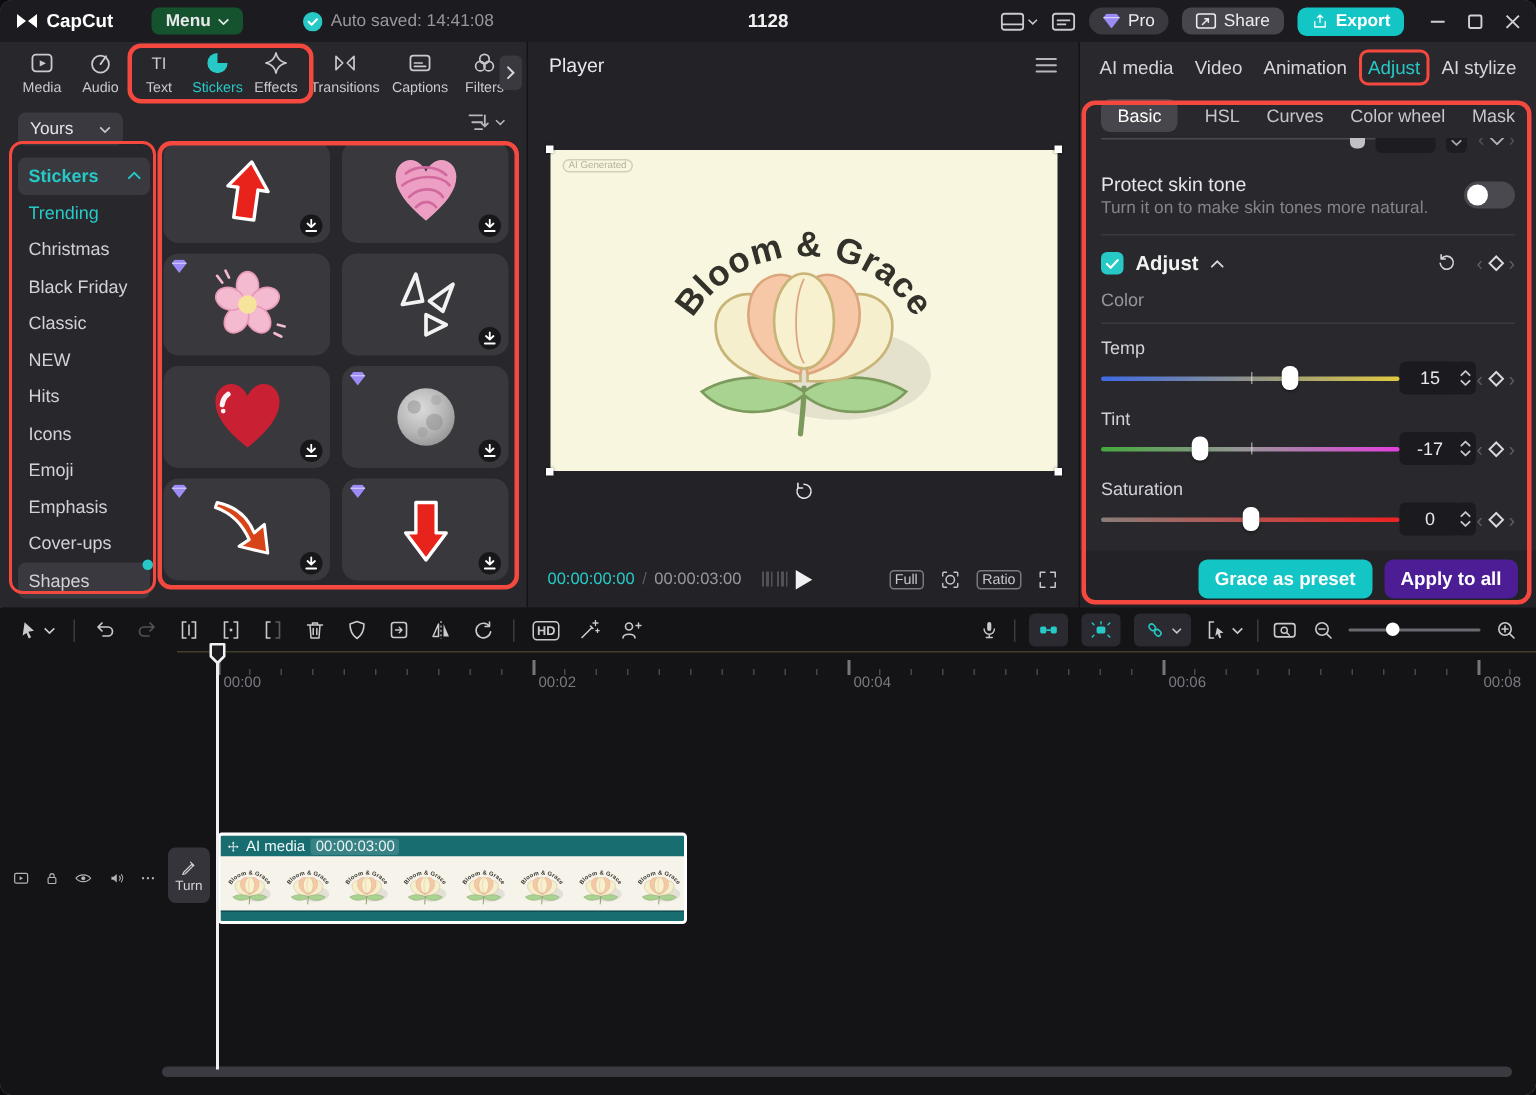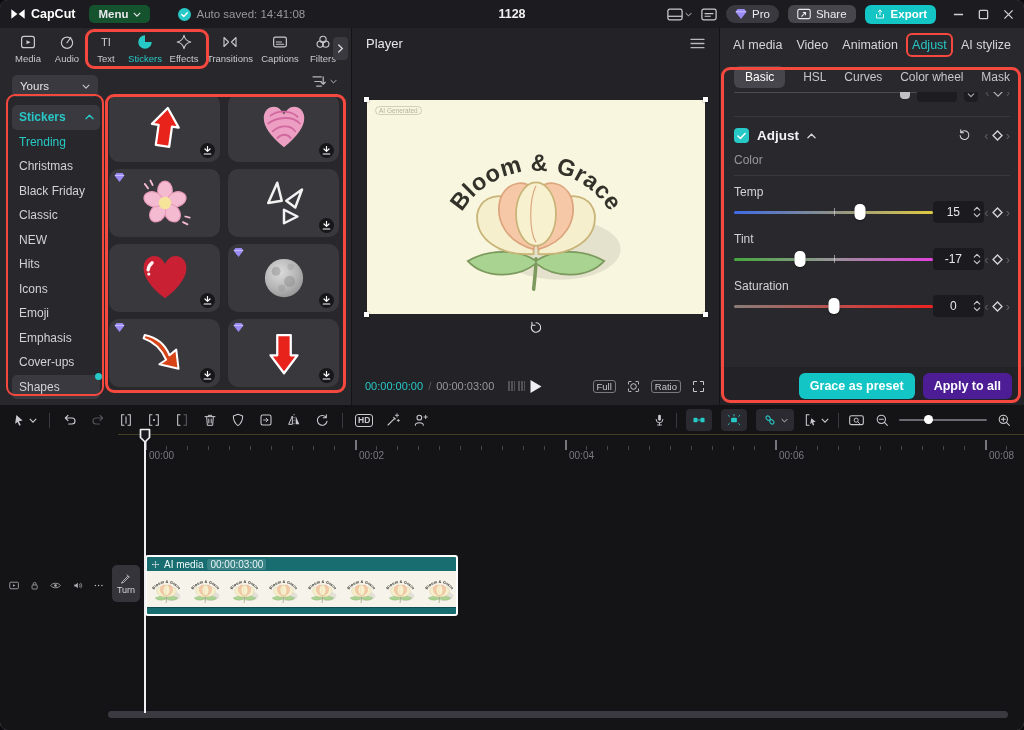--- a/index.html
+++ b/index.html
@@ -7,21 +7,21 @@
     --txt:#e6e6ea; --txt2:#c9c9ce; --txt3:#97969c; --panel:#29282d; --cell:#39383d;
   }
   *{margin:0;padding:0;box-sizing:border-box;font-family:"Liberation Sans",sans-serif;}
   html,body{background:#0c0c0e;}
   .window{position:relative;width:1024px;height:730px;background:#1d1d21;overflow:hidden;border-radius:8px;
     box-shadow:inset 0 0 0 1px #5c5c62, inset 0 -3px 0 rgba(185,196,196,.55);}
   svg{display:block}
   .ico{color:var(--txt2)}
   
   .titlebar{position:absolute;left:0;top:0;right:0;height:28px;background:#1c1c20;display:flex;align-items:center;padding:0 10px;z-index:50;}
-  .tb-left{display:flex;align-items:center;gap:14px;}
+  .tb-left{display:flex;align-items:center;gap:26px;}
   .appname{color:#fff;font-size:12.5px;font-weight:bold;display:flex;align-items:center;gap:5px;}
   .menu-btn{background:#14532d;border-radius:5px;color:#e8e8ec;font-size:11.5px;font-weight:bold;padding:3px 9px;display:flex;gap:5px;align-items:center;}
   .autosave{display:flex;align-items:center;gap:5px;color:#98979d;font-size:11.5px;margin-left:14px;}
   .tb-center{position:absolute;left:0;right:0;text-align:center;color:#f0f0f2;font-size:12.5px;font-weight:bold;pointer-events:none;}
   .tb-right{margin-left:auto;display:flex;align-items:center;gap:9px;z-index:2;}
   .pill{display:flex;align-items:center;gap:5px;border-radius:6px;padding:3px 9px;font-size:11.5px;color:#ececf0;}
   .pro-pill{background:#3a3940;border-radius:13px;}
   .share-pill{background:#47464c;}
   .export-pill{background:var(--export);font-weight:bold;color:#fff;}
   .winctl{display:flex;align-items:center;gap:14px;margin-left:8px;color:#cfcfd4;}
@@ -29,21 +29,21 @@
   .main{position:absolute;top:28px;left:0;right:0;height:377px;display:flex;}
   .left-panel{width:352px;background:#28272c;position:relative;border-right:1px solid #141416;}
   .tabstrip{height:40px;display:flex;align-items:center;padding-left:9px;gap:1px;position:relative;}
   .mtab{width:38px;height:38px;display:flex;flex-direction:column;align-items:center;justify-content:center;gap:2px;color:var(--txt2);}
   .mtab .mtlabel{font-size:9.5px;white-space:nowrap;}
   .mtab.active{color:var(--teal);}
   .mtab.w52{width:52px}.mtab.w46{width:46px}
   .chev-btn{position:absolute;right:3px;top:9px;width:15px;height:23px;background:#3a3940;border-radius:4px;display:flex;align-items:center;justify-content:center;color:#d6d6da;}
   .left-body{display:flex;height:337px;}
   .cat-col{width:104px;padding-left:12px;}
-  .yours{width:86px;height:22px;margin-top:7px;background:#3a3940;border-radius:5px;display:flex;align-items:center;justify-content:space-between;padding:0 8px;color:#e4e4e8;font-size:11.5px;}
+  .yours{width:70px;height:22px;margin-top:7px;background:#3a3940;border-radius:5px;display:flex;align-items:center;justify-content:space-between;padding:0 8px;color:#e4e4e8;font-size:11.5px;}
   #cat-list{margin-top:8px;}
   .cat{height:24.5px;display:flex;align-items:center;padding-left:7px;font-size:12px;color:#d2d2d6;gap:6px;position:relative;width:88px;}
   .cat-header{color:var(--teal);background:#3a3940;border-radius:5px;font-weight:bold;}
   .cat-header svg{margin-left:auto;margin-right:6px;}
   .cat-teal{color:var(--teal);}
   .cat-selected{background:#3a3940;border-radius:5px;}
   .cat-dot{position:absolute;right:-2px;top:-2px;width:7px;height:7px;border-radius:50%;background:var(--teal);}
   .grid-col{flex:1;position:relative;padding:0 12px 0 6px;}
   .filter-row{height:26px;display:flex;justify-content:flex-end;align-items:center;color:#b8b8bc;gap:3px;padding-right:2px;}
   #sticker-grid{display:grid;grid-template-columns:111px 111px;gap:7px 8px;}
@@ -642,20 +642,29 @@
               </span>
             <span class="kf">
                 <span class="kf-ch">‹</span>
                 <svg width="10" height="10" viewBox="0 0 11 11">
                   <use href="#ic-diamond"></use>
                 </svg>
                 <span class="kf-ch">›</span>
               </span>
           </div>
         </div>
+        <div class="protect">
+          <div>
+            <div class="protect-title">Protect skin tone</div>
+            <div class="protect-sub">Turn it on to make skin tones more natural.</div>
+          </div>
+          <span class="toggle">
+              <span class="knob"></span>
+            </span>
+        </div>
         <div class="divider"></div>
         <div class="adjrow">
           <span class="checkbox">
             <svg width="9" height="8" viewBox="0 0 10 8">
                 <path d="M1,4 L3.8,6.8 L9,1.2" stroke="#fff" stroke-width="1.6" fill="none" stroke-linecap="round" stroke-linejoin="round"></path>
               </svg>
           </span>
           <span class="adjlabel">Adjust</span>
           <svg class="caret-up" width="9" height="6" viewBox="0 0 10 6">
               <path d="M1,5 L5,1 L9,5" stroke="currentColor" stroke-width="1.4" fill="none" stroke-linecap="round"></path>

